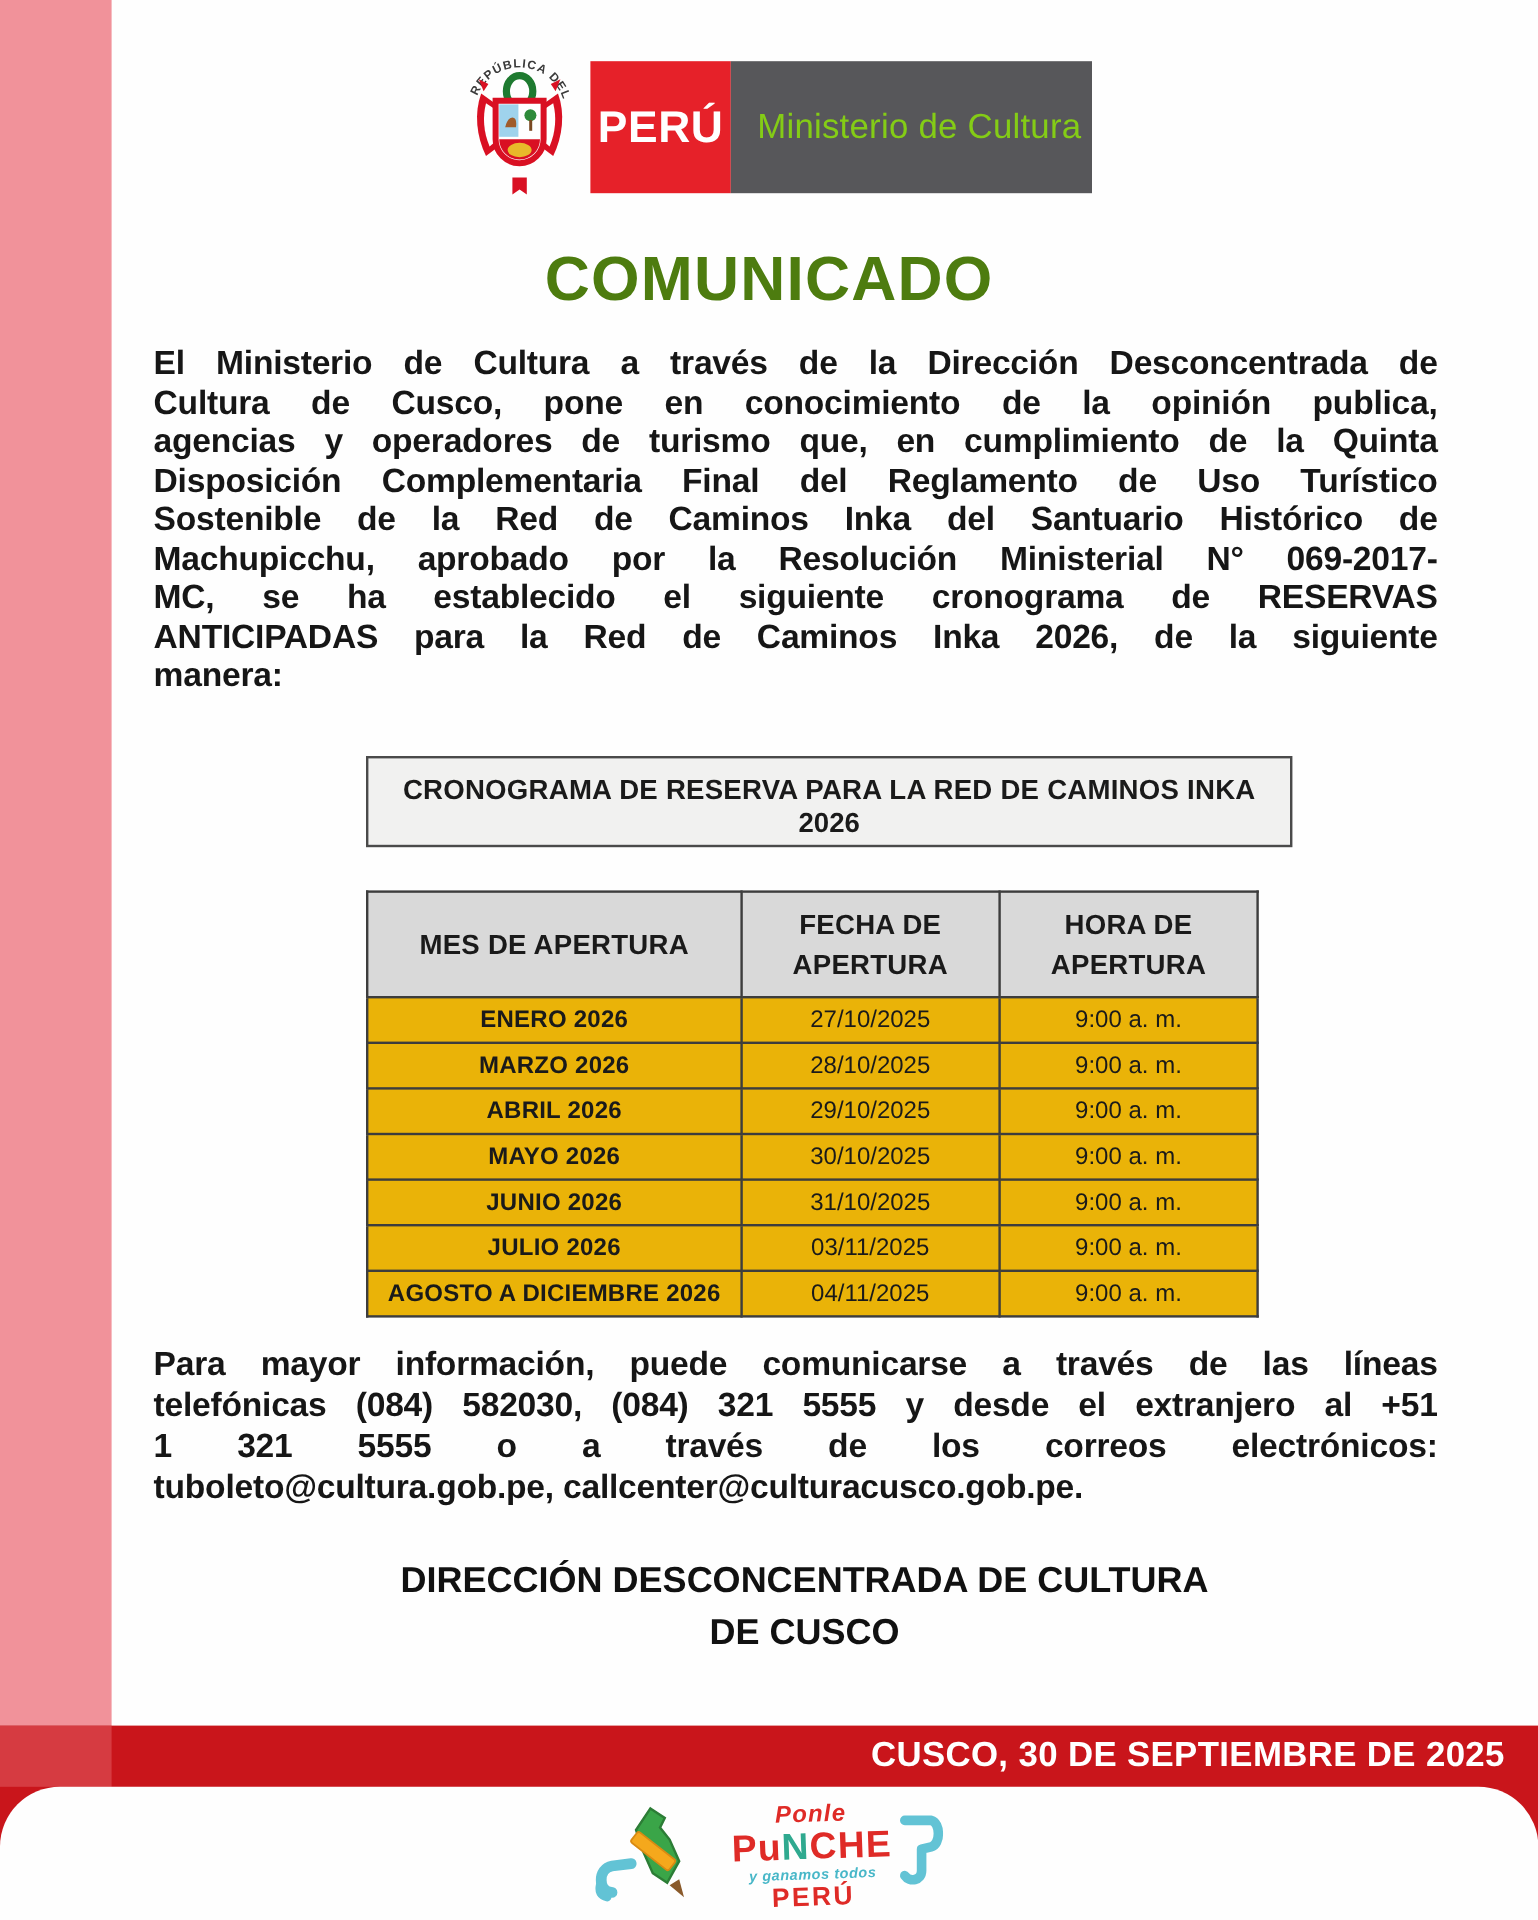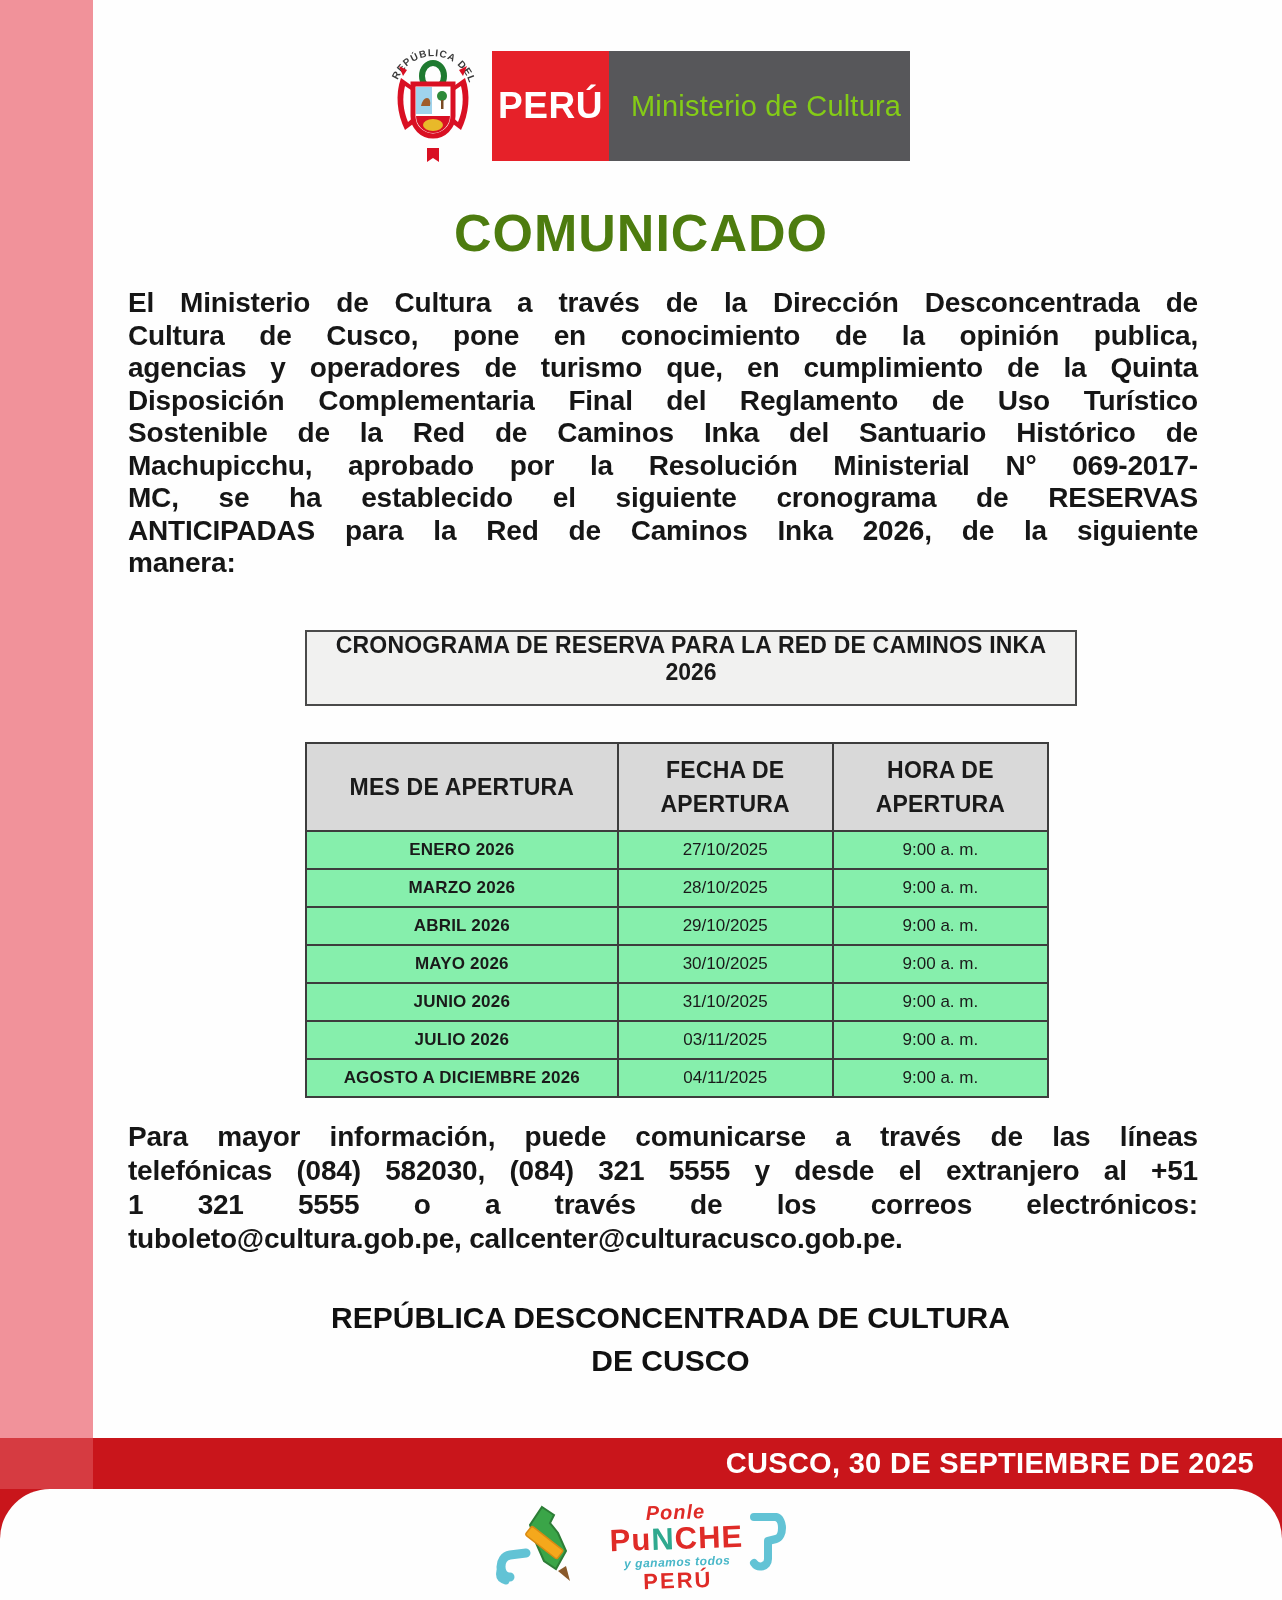--- a/index.html
+++ b/index.html
@@ -24,28 +24,28 @@
   
   .para{position:absolute;left:128px;width:1070px;font-size:28px;line-height:32.5px;
     letter-spacing:-0.2px;color:#161616;}
   .para-body{top:287px;}
   .para-footer{top:1120px;line-height:34px;}
   .jline{text-align:justify;text-align-last:justify;font-weight:bold;}
   .jlast{text-align-last:left;}
   
   .tbox{position:absolute;left:305px;top:630px;width:768px;height:72px;background:#f1f1f0;
     border:2px solid #4a4a4a;text-align:center;}
-  .tbox .l1{font-size:23px;font-weight:bold;letter-spacing:.2px;}
+  .tbox .l1{font-size:23px;font-weight:bold;margin-top:13px;letter-spacing:.2px;}
   .tbox .l2{font-size:23px;font-weight:bold;}
   
   .sched{position:absolute;left:305px;top:742px;width:744px;border-collapse:collapse;}
   .sched th,.sched td{border:2px solid #3d3d3d;text-align:center;vertical-align:middle;}
   .sched th{background:#d9d9d9;font-size:23px;font-weight:bold;height:84px;
     white-space:pre-line;line-height:34px;letter-spacing:.2px;}
-  .sched td{background:#86efac;height:34px;font-size:17px;margin-top:31px;}
+  .sched td{background:#eab308;height:34px;font-size:20px;margin-top:31px;}
   .sched td.month{font-weight:bold;letter-spacing:.2px;}
   .sched col.c1{width:42%;}.sched col.c2{width:29%;}.sched col.c3{width:29%;}
   
   .signature{position:absolute;left:128px;top:1296px;width:1085px;text-align:center;
     font-size:30px;font-weight:bold;line-height:43px;color:#111;}
   
   .red-underlay{position:absolute;left:0;top:1438px;width:100%;height:162px;background:#c9151b;}
   .banner-overlap{position:absolute;left:0;top:1438px;width:93px;height:51px;background:#d63b41;}
   .banner-text{position:absolute;left:0;top:1438px;width:100%;height:51px;
     display:flex;align-items:center;justify-content:flex-end;padding-left:14px;}
@@ -183,21 +183,21 @@
   </table>
 
   <div class="para para-footer">
       <div class="jline">Para mayor información, puede comunicarse a través de las líneas</div>
       <div class="jline">telefónicas (084) 582030, (084) 321 5555 y desde el extranjero al +51</div>
       <div class="jline">1 321 5555 o a través de los correos electrónicos:</div>
       <div class="jline jlast">tuboleto@cultura.gob.pe, callcenter@culturacusco.gob.pe.</div>
     </div>
 
   <div class="signature">
-    <div>REPÚBLICA DESCONCENTRADA DE CULTURA</div>
+    <div>DIRECCIÓN DESCONCENTRADA DE CULTURA</div>
     <div>DE CUSCO</div>
   </div>
 
   <div class="red-underlay"></div>
   <div class="banner-overlap"></div>
   <div class="banner-text">
     <span>CUSCO, 30 DE SEPTIEMBRE DE 2025</span>
   </div>
 
   <div class="white-footer">

